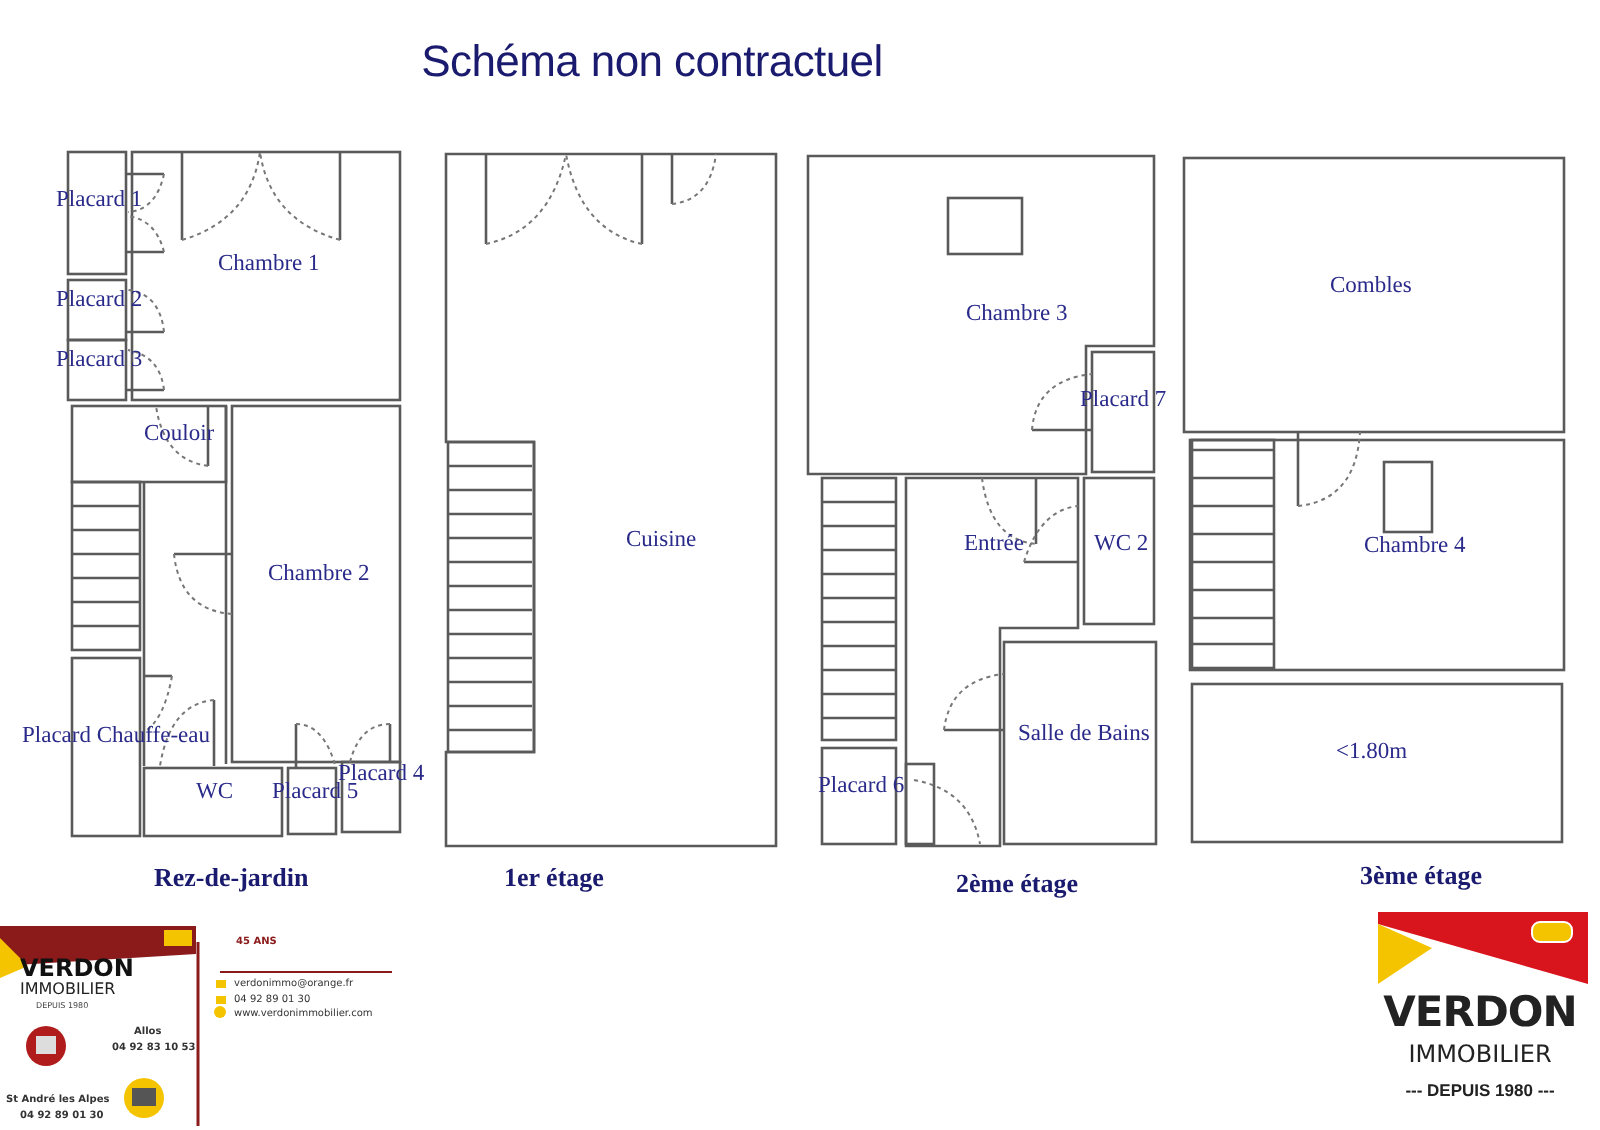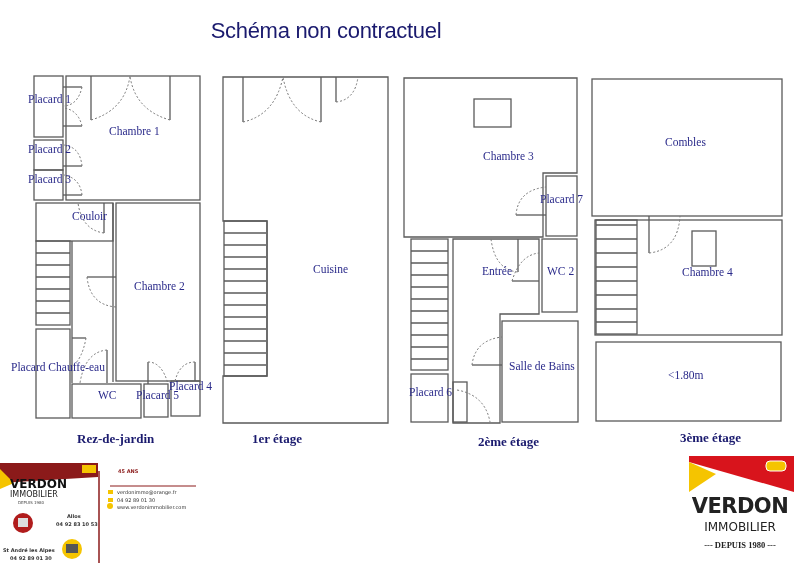--- a/index.html
+++ b/index.html
@@ -7,21 +7,21 @@
   .title { position: absolute; left: 0; top: 18px; width: 652px; text-align: center; font-family: "Liberation Sans", sans-serif; font-weight: normal; font-size: 22px; color: #1a1a6e; letter-spacing: -0.3px; }
   svg.plan { position: absolute; left: 0; top: 0; }
   .wall { fill: none; stroke: #5a5a5a; stroke-width: 1.3; }
   .door { fill: none; stroke: #777; stroke-width: 1; stroke-dasharray: 2 2; }
   .room-label { font-family: "Liberation Serif", serif; font-size: 11.5px; fill: #2a2a8a; }
   .floor-label { position: absolute; top: 431px; font-family: Liberation Serif, serif; font-weight: bold; font-size: 13px; color: #1a1a6e; }
   .card-left { position: absolute; left: 0; top: 463px; width: 200px; height: 102px; background: #fff; }
   .logo-right { position: absolute; left: 686px; top: 454px; width: 108px; height: 100px; }
   .verdon-big { position: absolute; left: 0; top: 40px; width: 108px; text-align: center; font-family: "DejaVu Sans", sans-serif; font-weight: bold; font-size: 21px; color: #222; letter-spacing: -0.5px; }
   .immo-big { position: absolute; left: 0; top: 66px; width: 108px; text-align: center; font-family: "DejaVu Sans", sans-serif; font-size: 12px; color: #222; }
-  .depuis-big { position: absolute; left: 0; top: 86px; width: 108px; text-align: center; font-family: Liberation Serif, serif; font-weight: bold; font-size: 8.5px; color: #222; }
+  .depuis-big { position: absolute; left: 0; top: 86px; width: 108px; text-align: center; font-family: Liberation Sans, sans-serif; font-weight: bold; font-size: 8.5px; color: #222; }
   .small { font-family: "DejaVu Sans", sans-serif; color: #333; position: absolute; white-space: nowrap; }
 </style>
 </head>
 <body>
 
 <div class="title">Schéma non contractuel</div>
 
 <svg class="plan" width="800" height="430" viewBox="0 0 800 430">
 
   <g>

